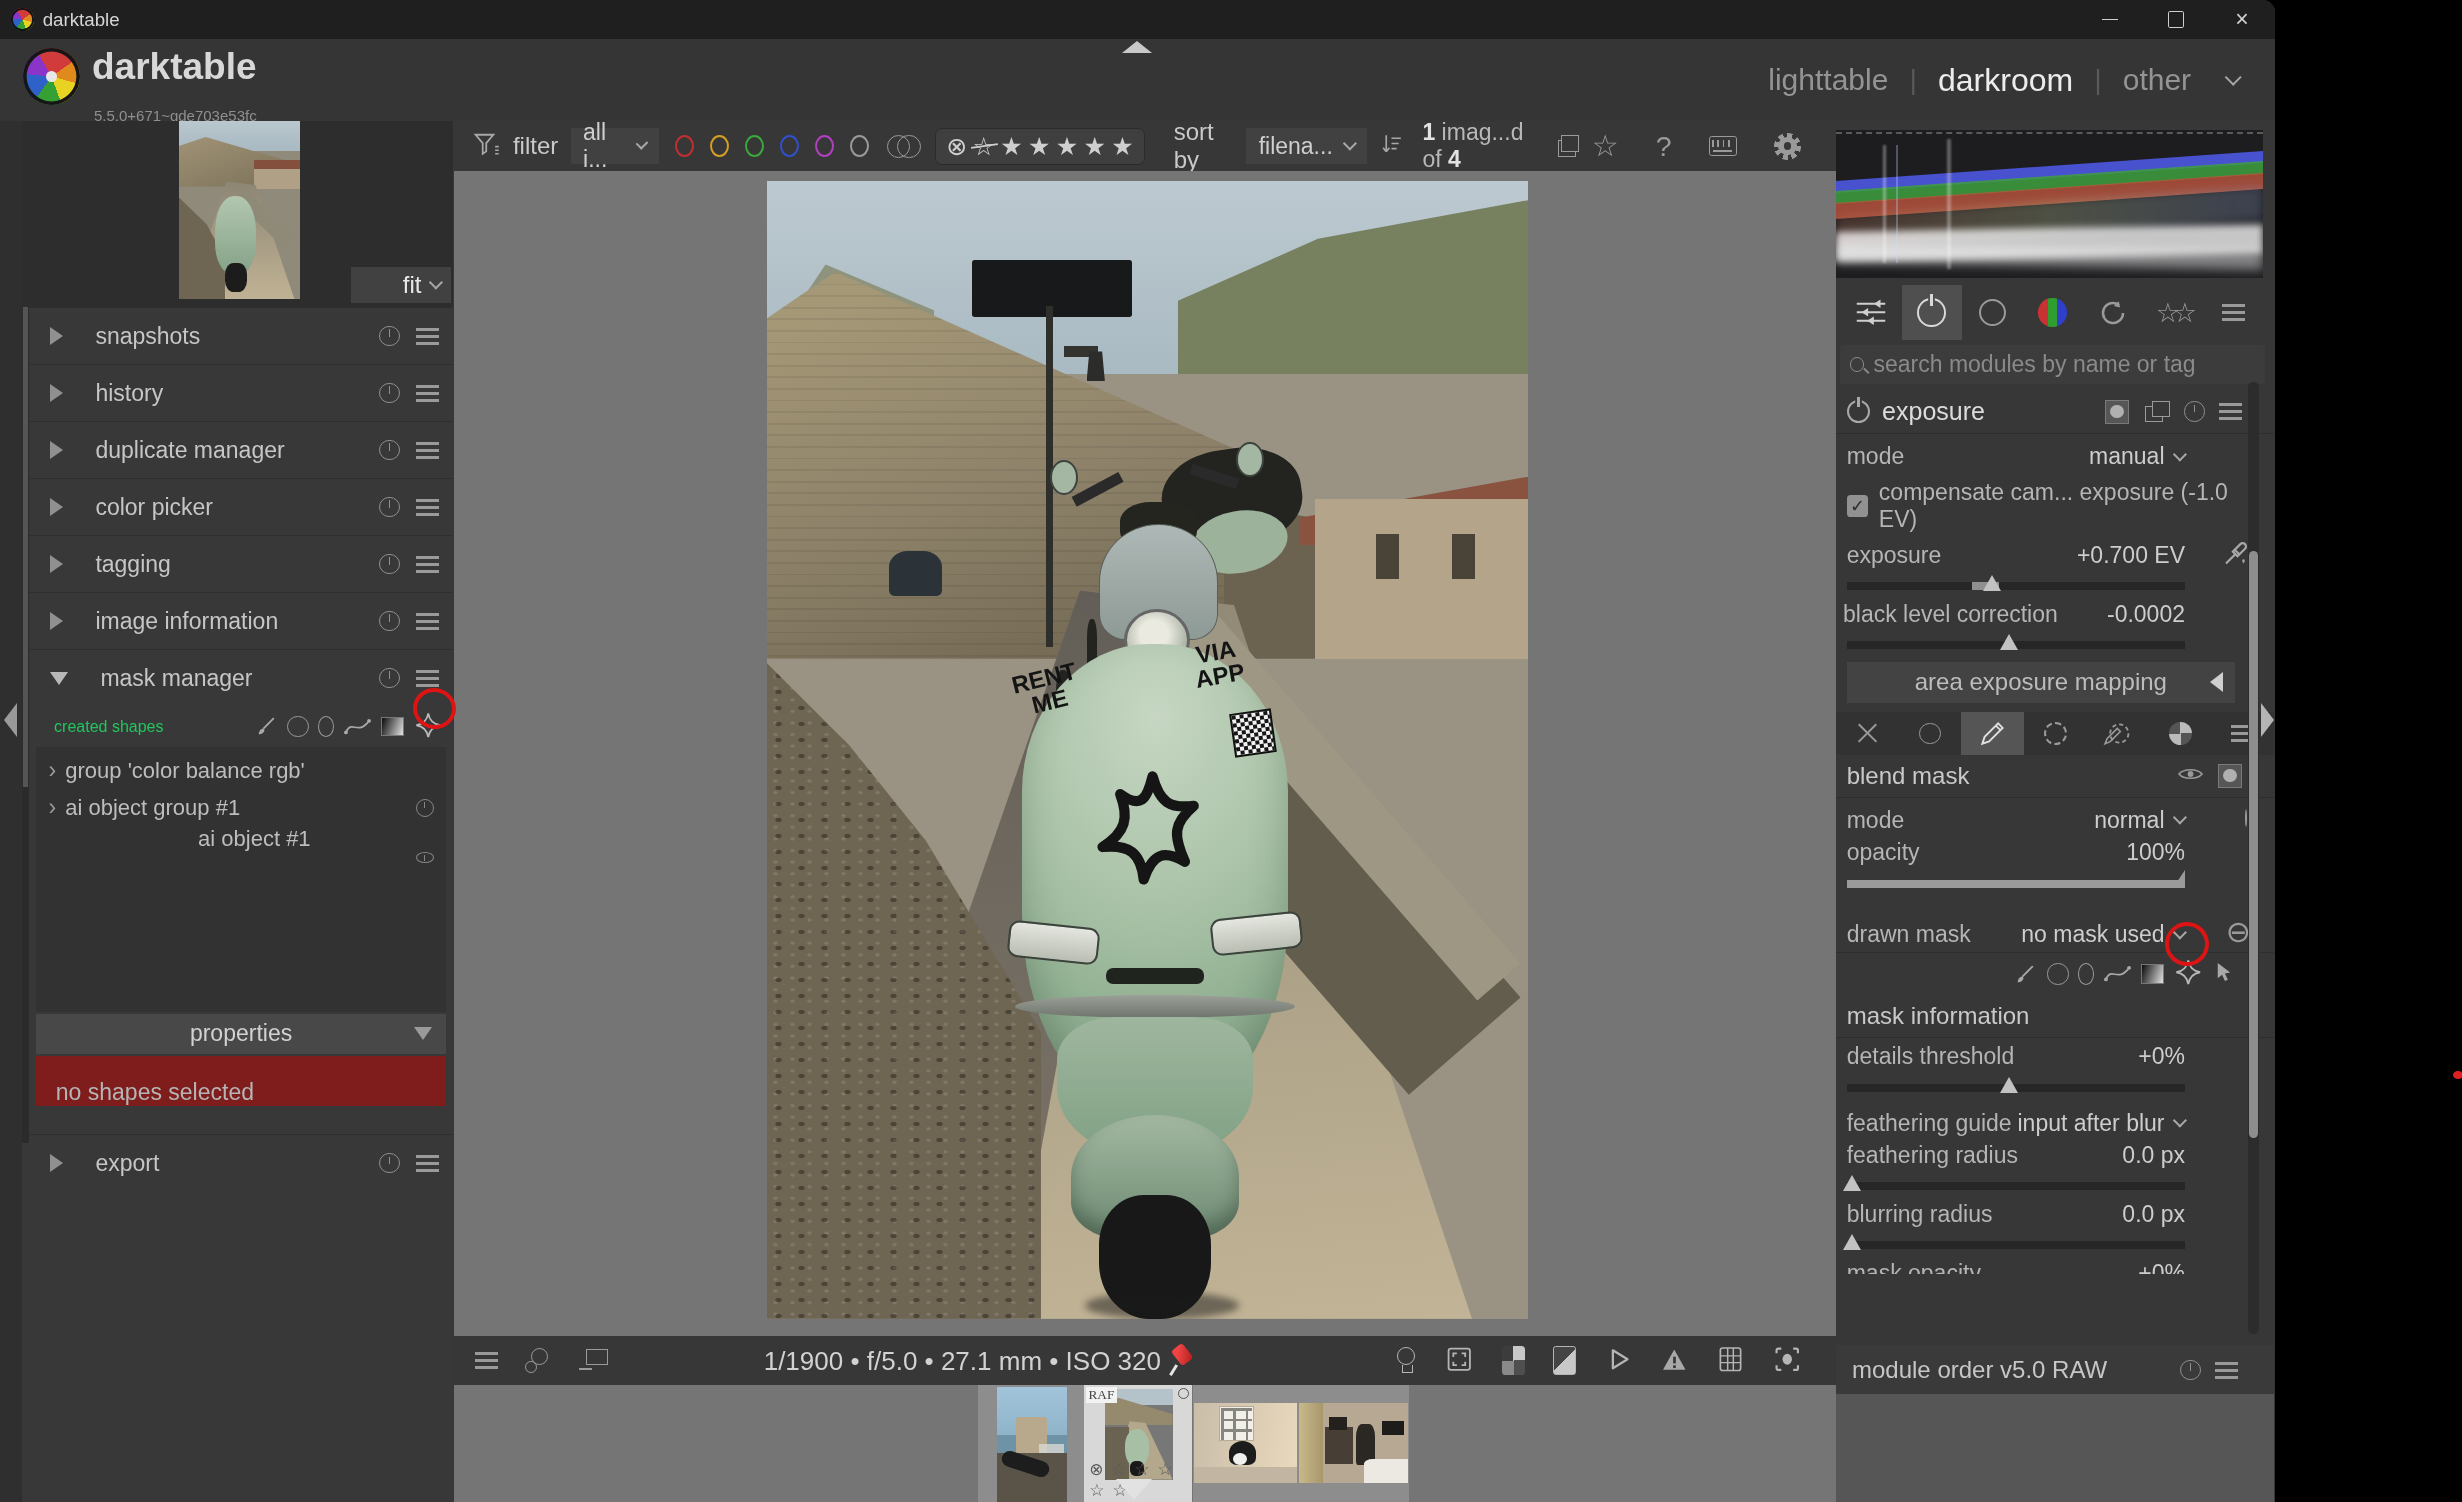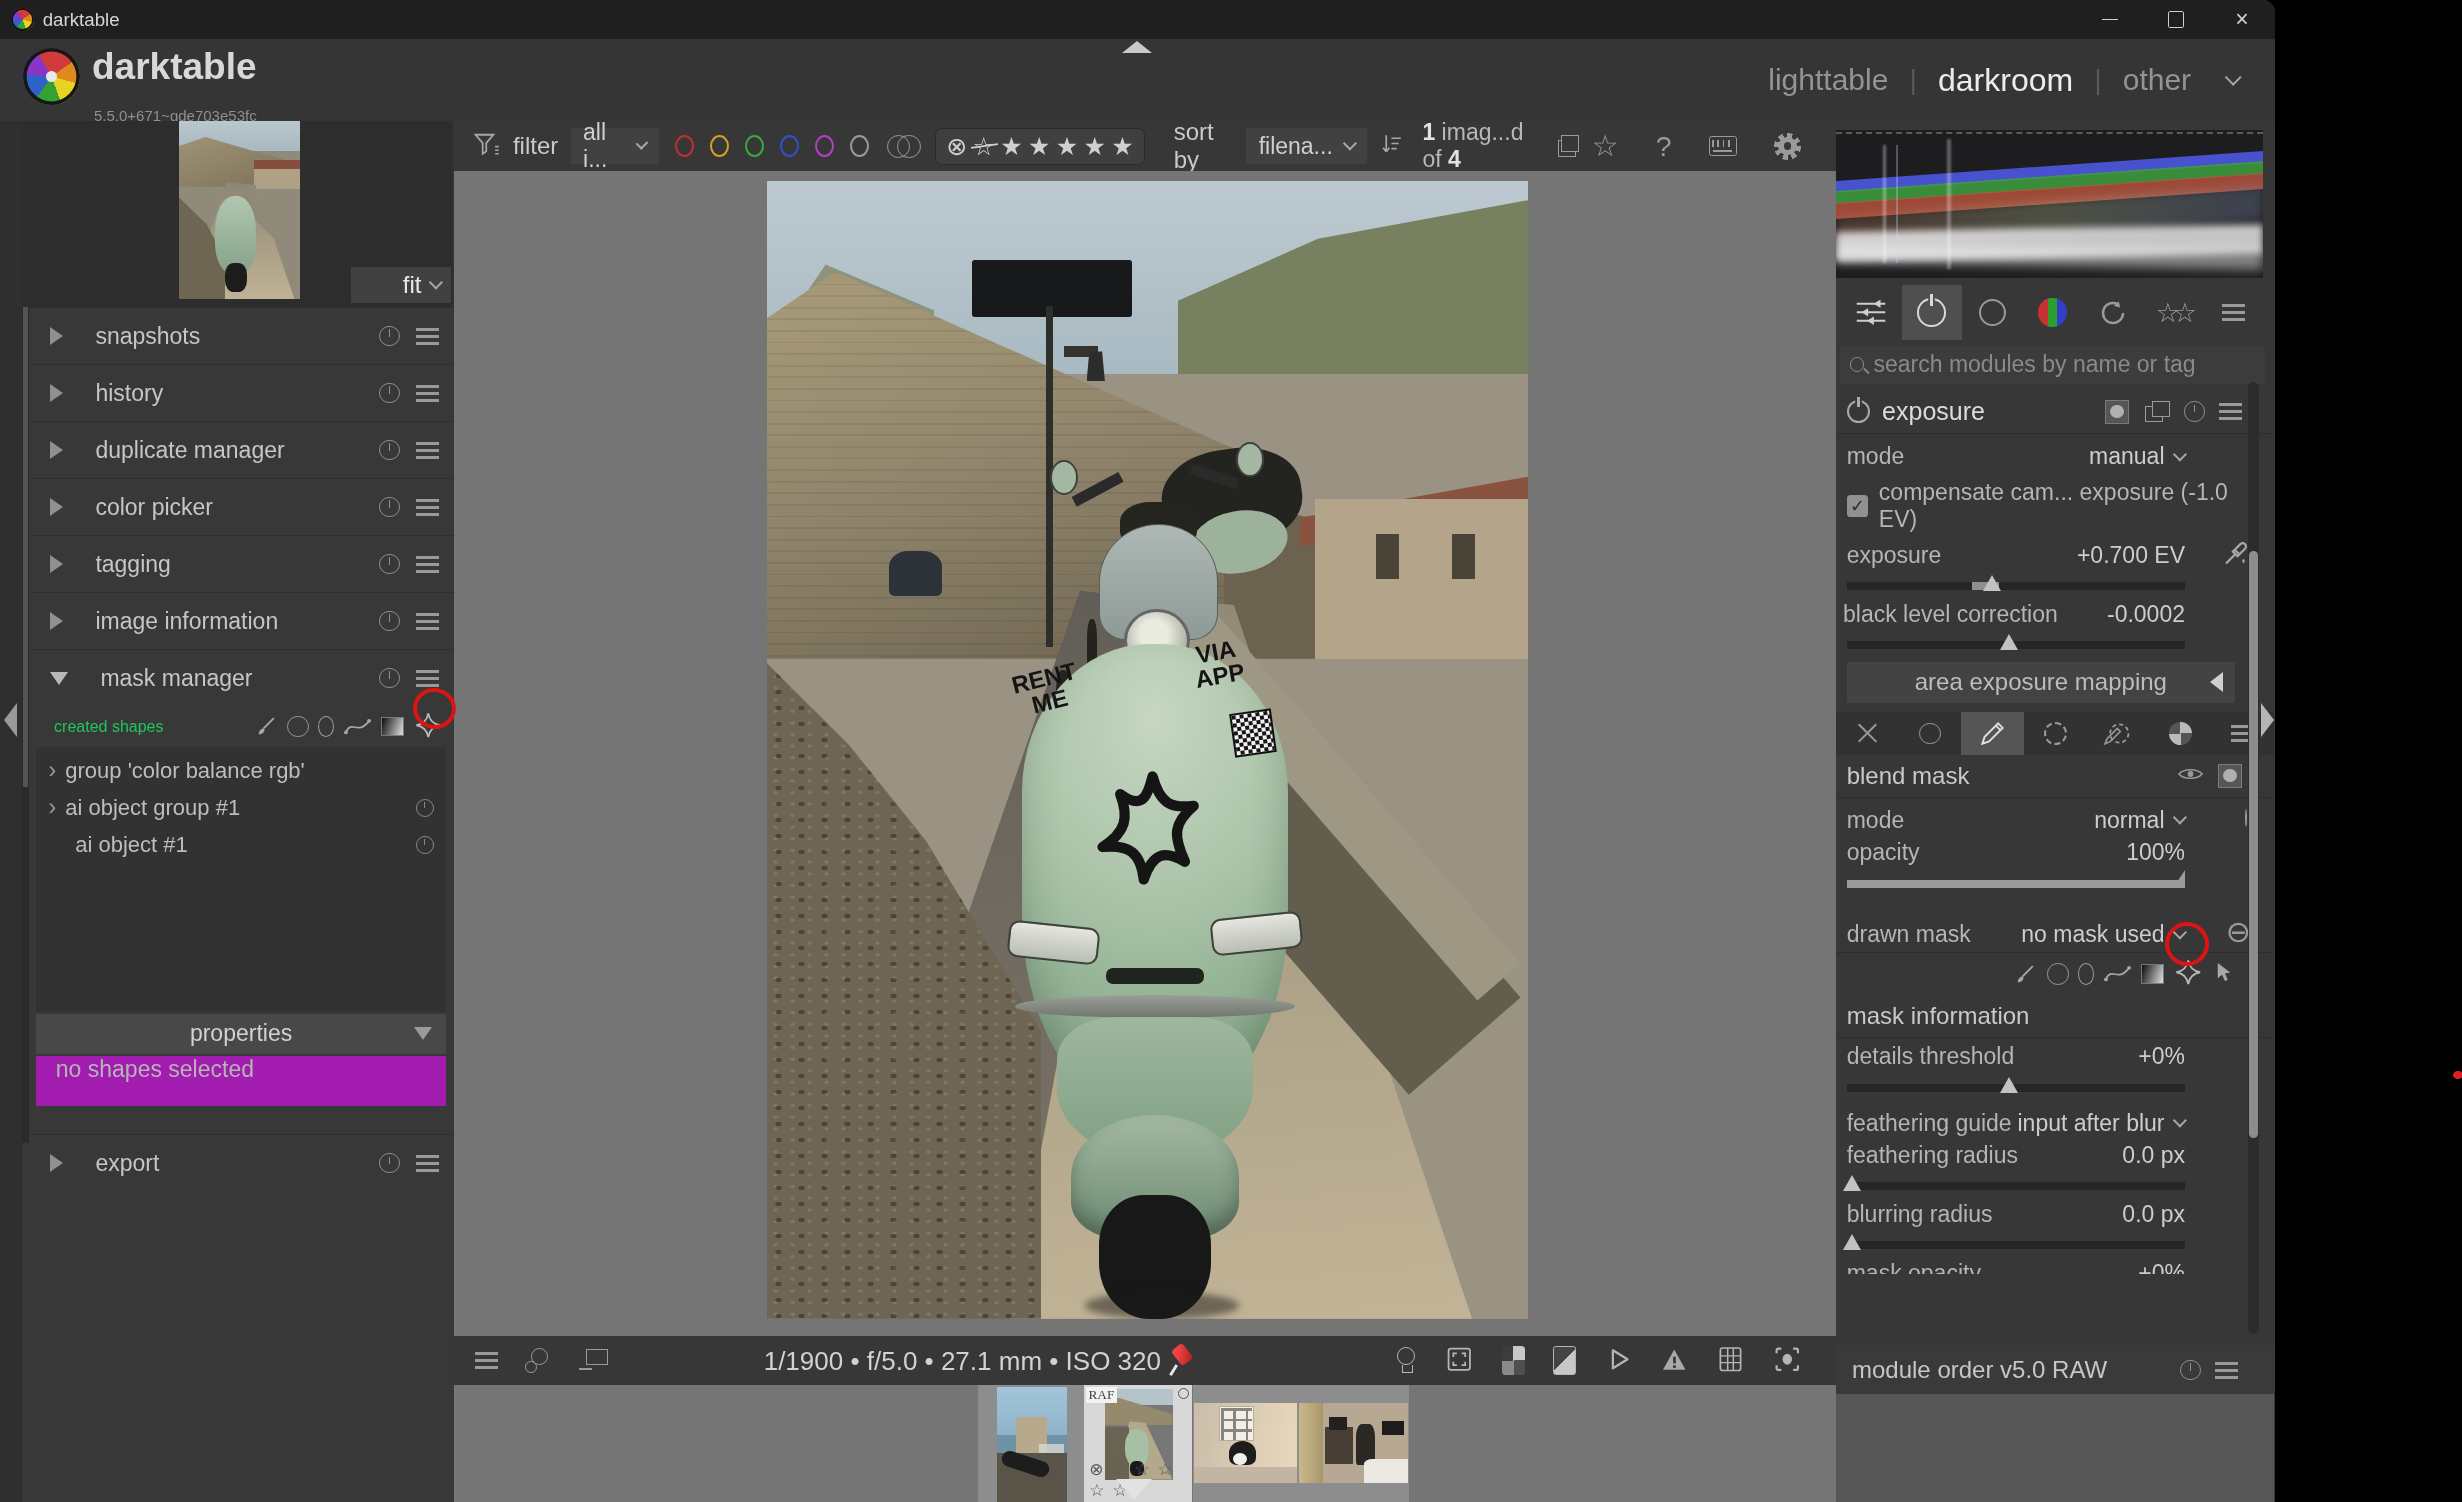--- a/index.html
+++ b/index.html
@@ -77,28 +77,28 @@
   .i-menu { width:23px; height:17px;
             background:repeating-linear-gradient(to bottom,#9a9a9a 0 2.7px,transparent 2.7px 7.1px); }
 
   
   .mm-head { height:41px; display:flex; align-items:center; padding:0 10.7px 0 25px; position:relative; }
   .mm-title { font-size:16px; color:#22c55e; }
   .mm-icons { margin-left:auto; display:flex; align-items:center; gap:9.8px; }
   .mm-list { margin:0 7.1px; height:265px; background:#323232; padding-top:5.3px; }
   .mm-row { height:37px; display:flex; align-items:center; padding:0 12.4px; color:#bdbdbd; font-size:22px; }
   .mm-chev { color:#9a9a9a; margin-right:9px; font-size:23px; }
-  .mm-indent { padding-left:39px; }
+  .mm-indent { padding-left:39px;flex-direction:column; }
   .i-clock { margin-left:auto; width:18px; height:18px; border:1.8px solid #868686; border-radius:50%; position:relative; }
   .i-clock::after { content:''; position:absolute; left:50%; top:1.8px; width:1.8px; height:6.2px; margin-left:-0.9px; background:#868686; }
   .lp-props { margin:1.8px 7.1px 0; height:40px; background:#484848; position:relative;
               display:flex; align-items:center; justify-content:center; }
   .lp-props .txt { color:#d2d2d2; font-size:23px; }
   .lp-props .tri-d { position:absolute; right:14.2px; border-top-color:#9a9a9a; }
-  .lp-status { margin:1.8px 7.1px 0; height:50px; background:#a21caf; display:flex; align-items:flex-start;
+  .lp-status { margin:1.8px 7.1px 0; height:50px; background:#7f1d1d; display:flex; align-items:flex-end;
                padding-left:19.6px; color:#b5b5b5; font-size:23px; }
   .lp-gap { height:28.5px; }
 
   
   .i-brush, .i-path { display:inline-flex; }
   .i-circle { width:21.3px; height:21.3px; border:1.8px solid #9a9a9a; border-radius:50%; }
   .i-ellipse { width:16px; height:21.3px; border:1.8px solid #9a9a9a; border-radius:50%; }
   .i-grad { width:23px; height:19.6px; border:0.9px solid #777; background:linear-gradient(110deg,#0c0c0c,#e2e2e2); }
 
   

